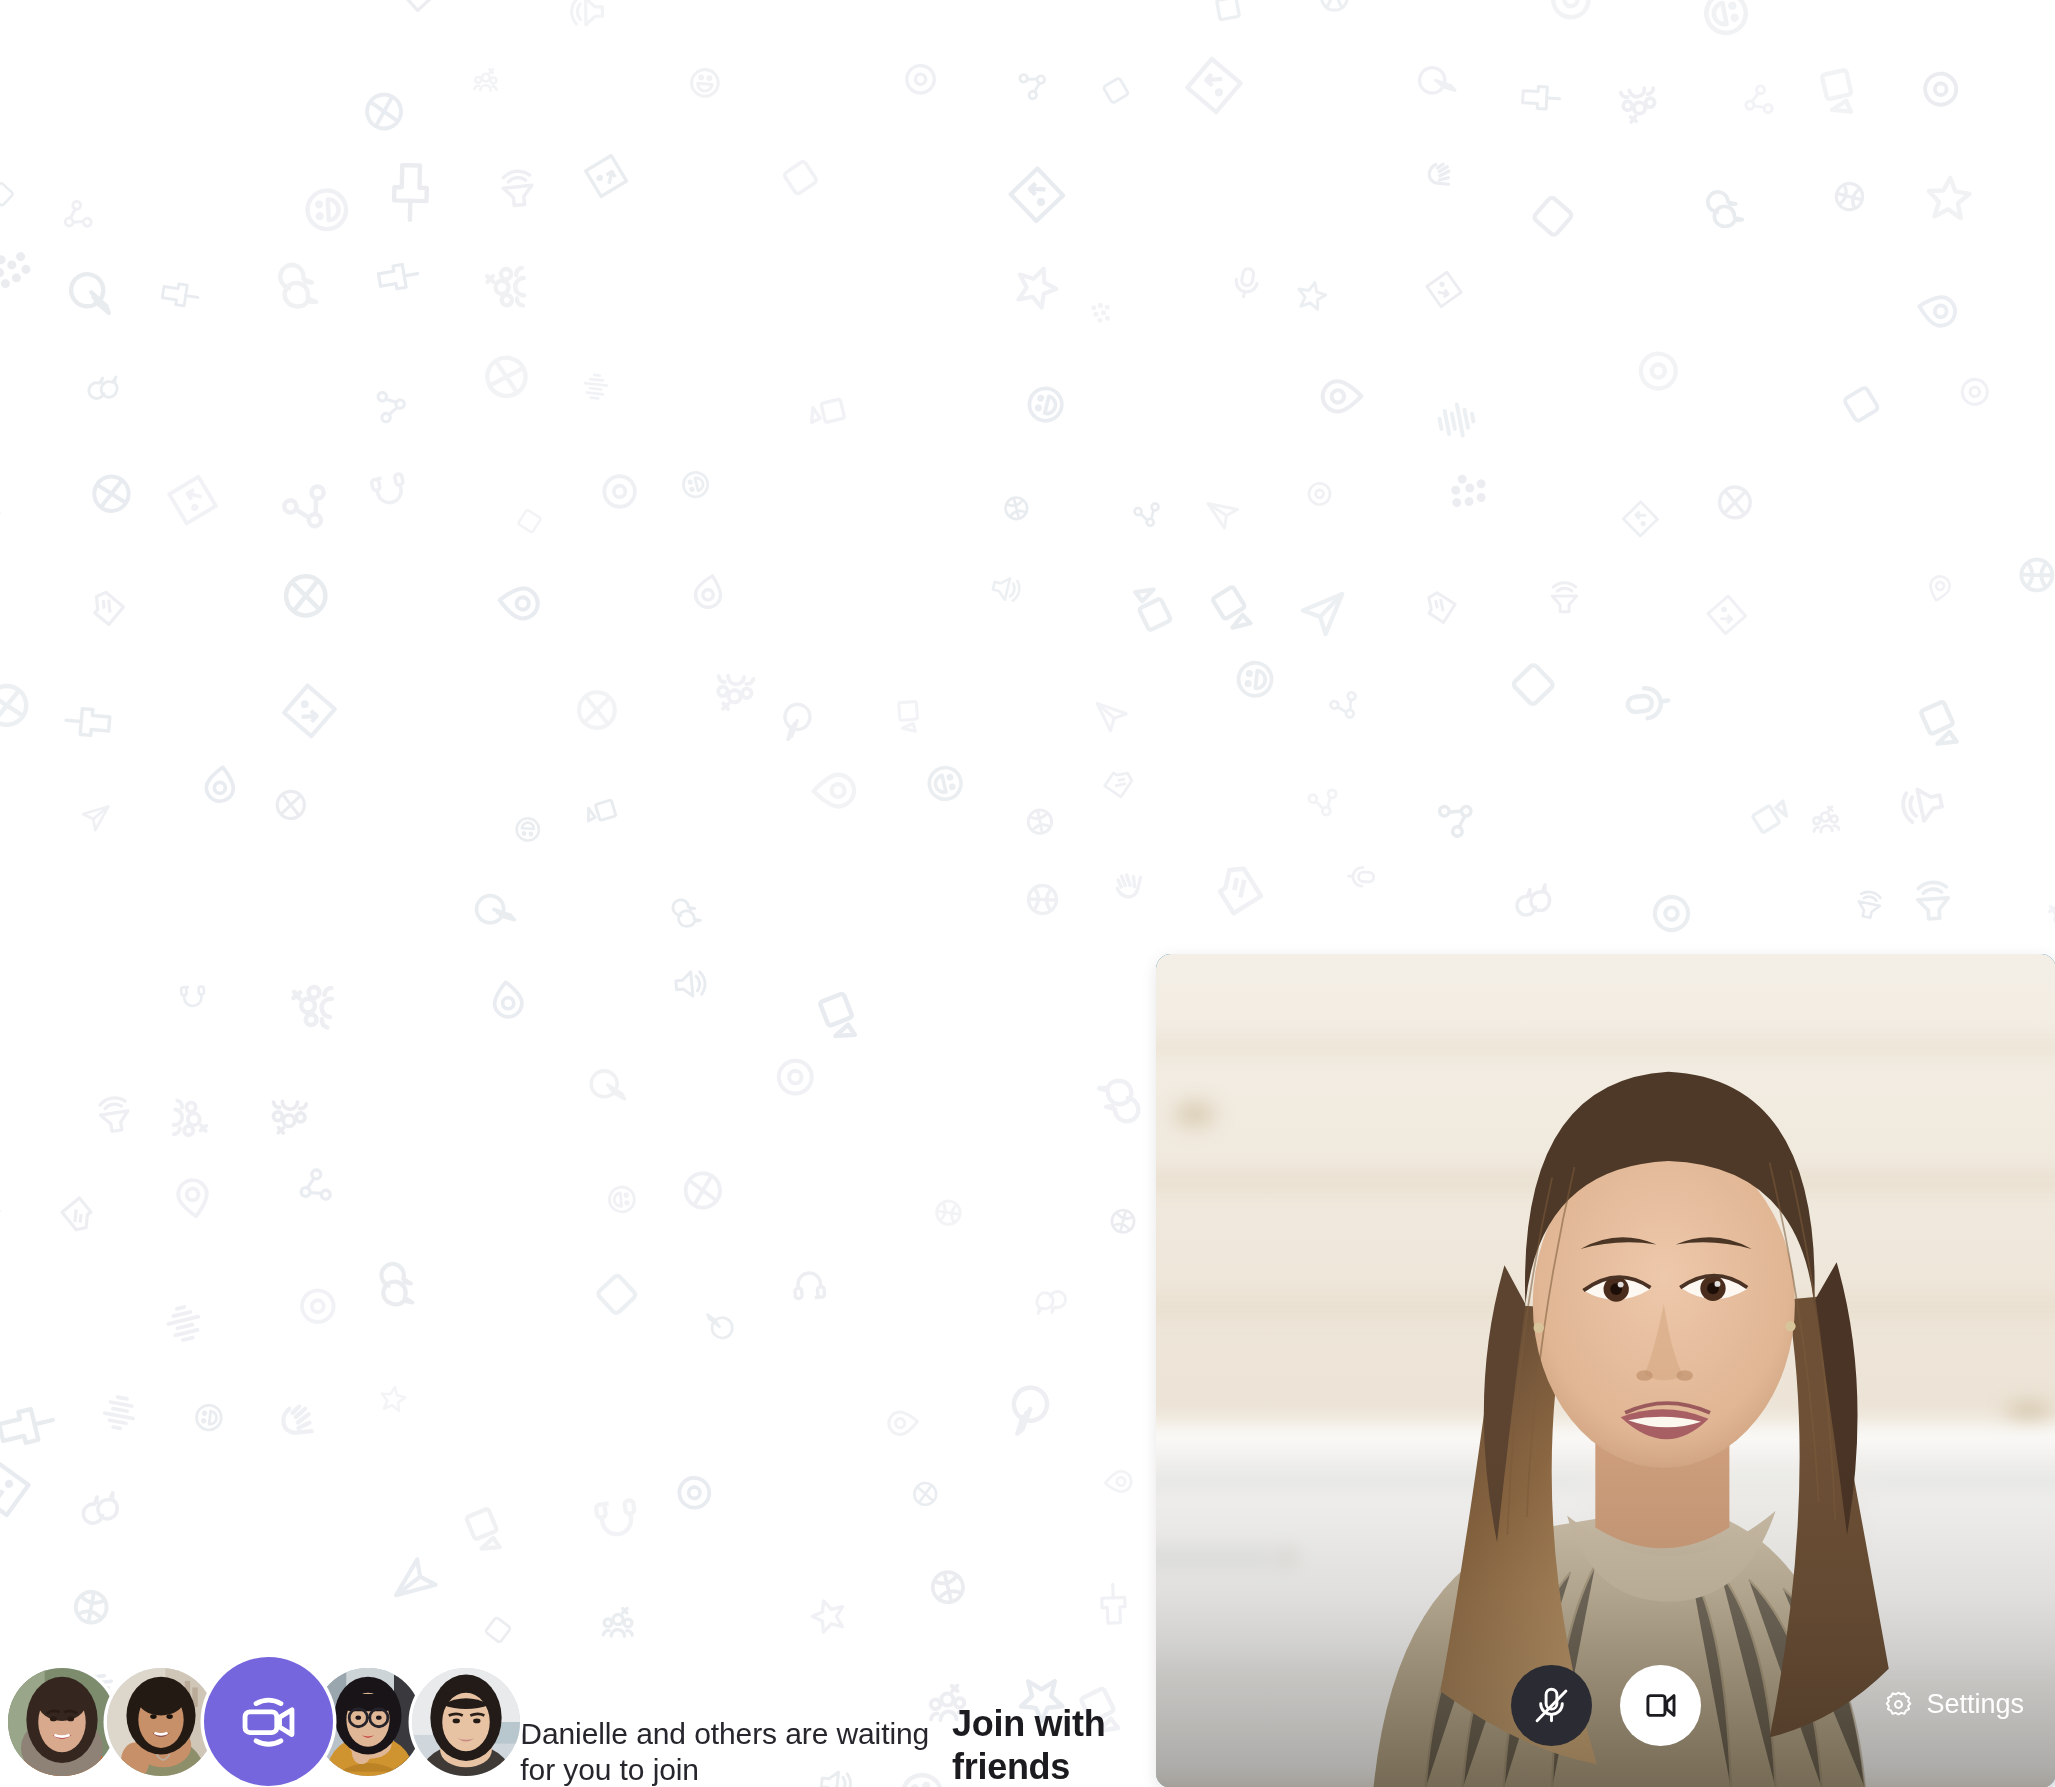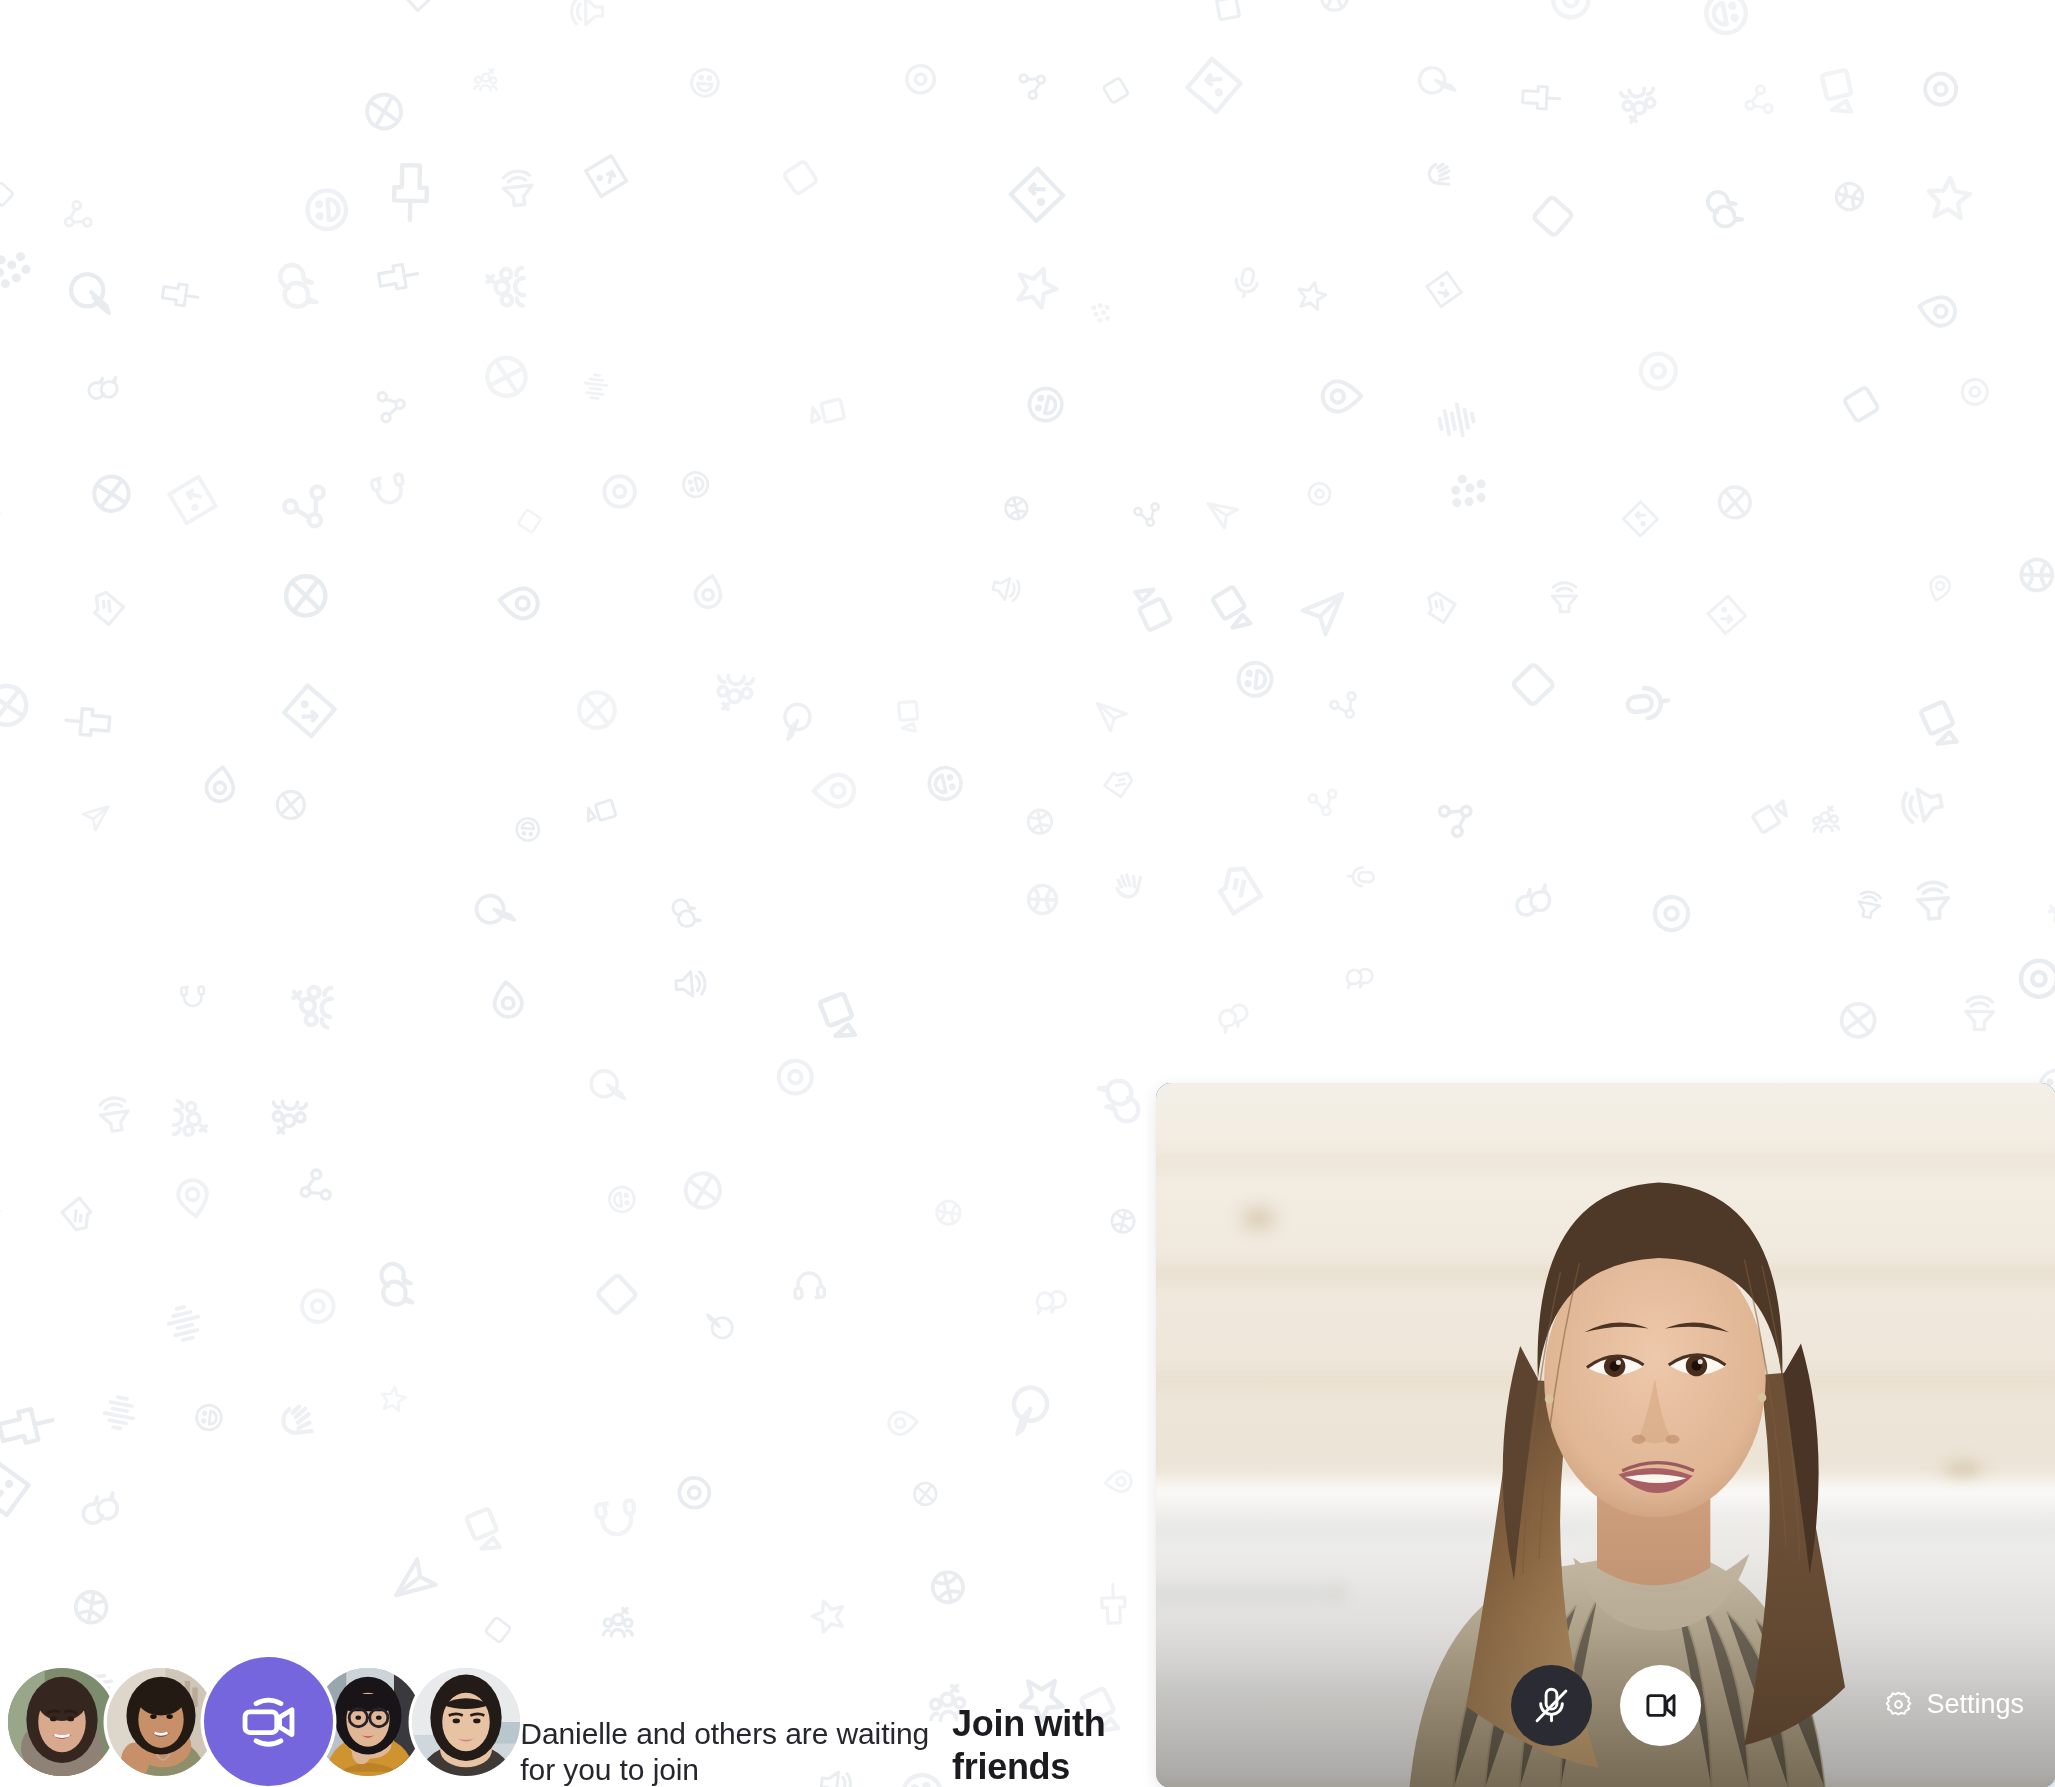--- a/index.html
+++ b/index.html
@@ -76,21 +76,21 @@
     font-weight:700;
     color:#1b1b20;
     letter-spacing:-0.3px;
     line-height:1.2;
   }
 
   
   .video-panel{
     margin-top:35px;
     width:1242px;
-    height:705px;
+    height:834px;
     border-radius:15px;
     overflow:hidden;
     position:relative;
     background:#0369a1;
     box-shadow:0 4.6px 16px rgba(0,0,0,.10);
   }
   .scene{position:absolute;inset:0;}
   .scene svg{position:absolute;inset:0;width:100%;height:100%;}
 
   .vignette{

